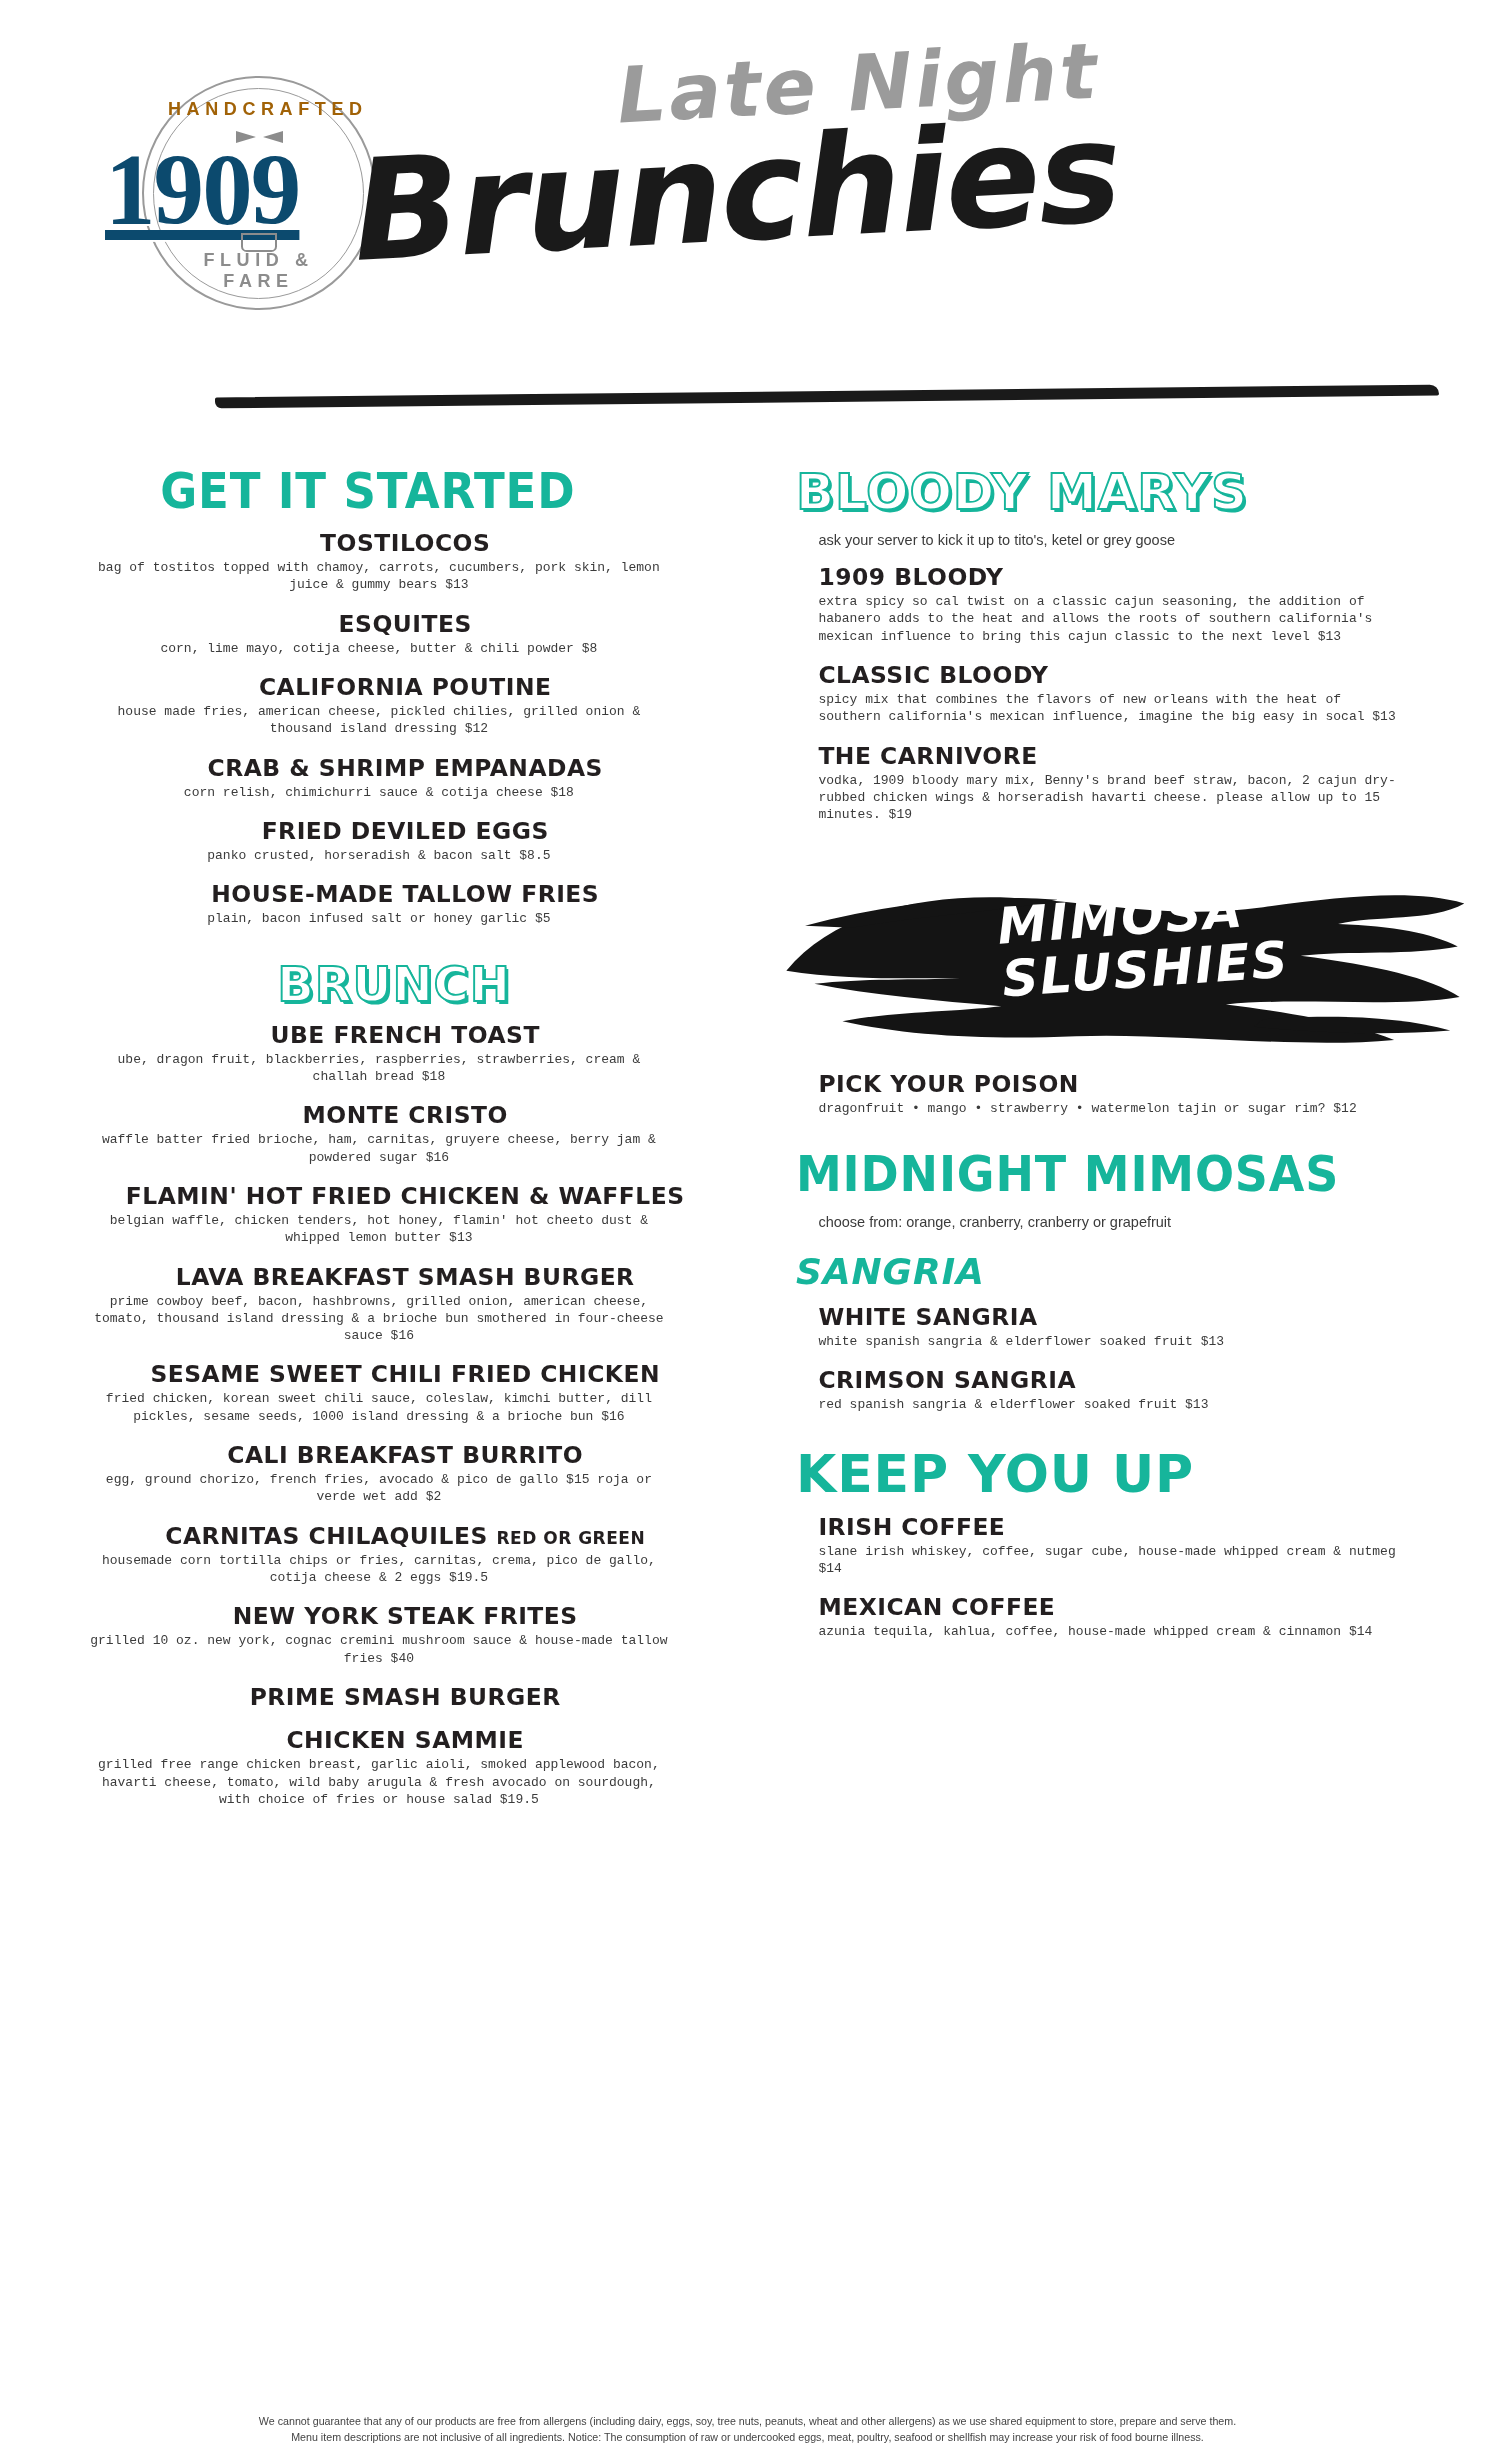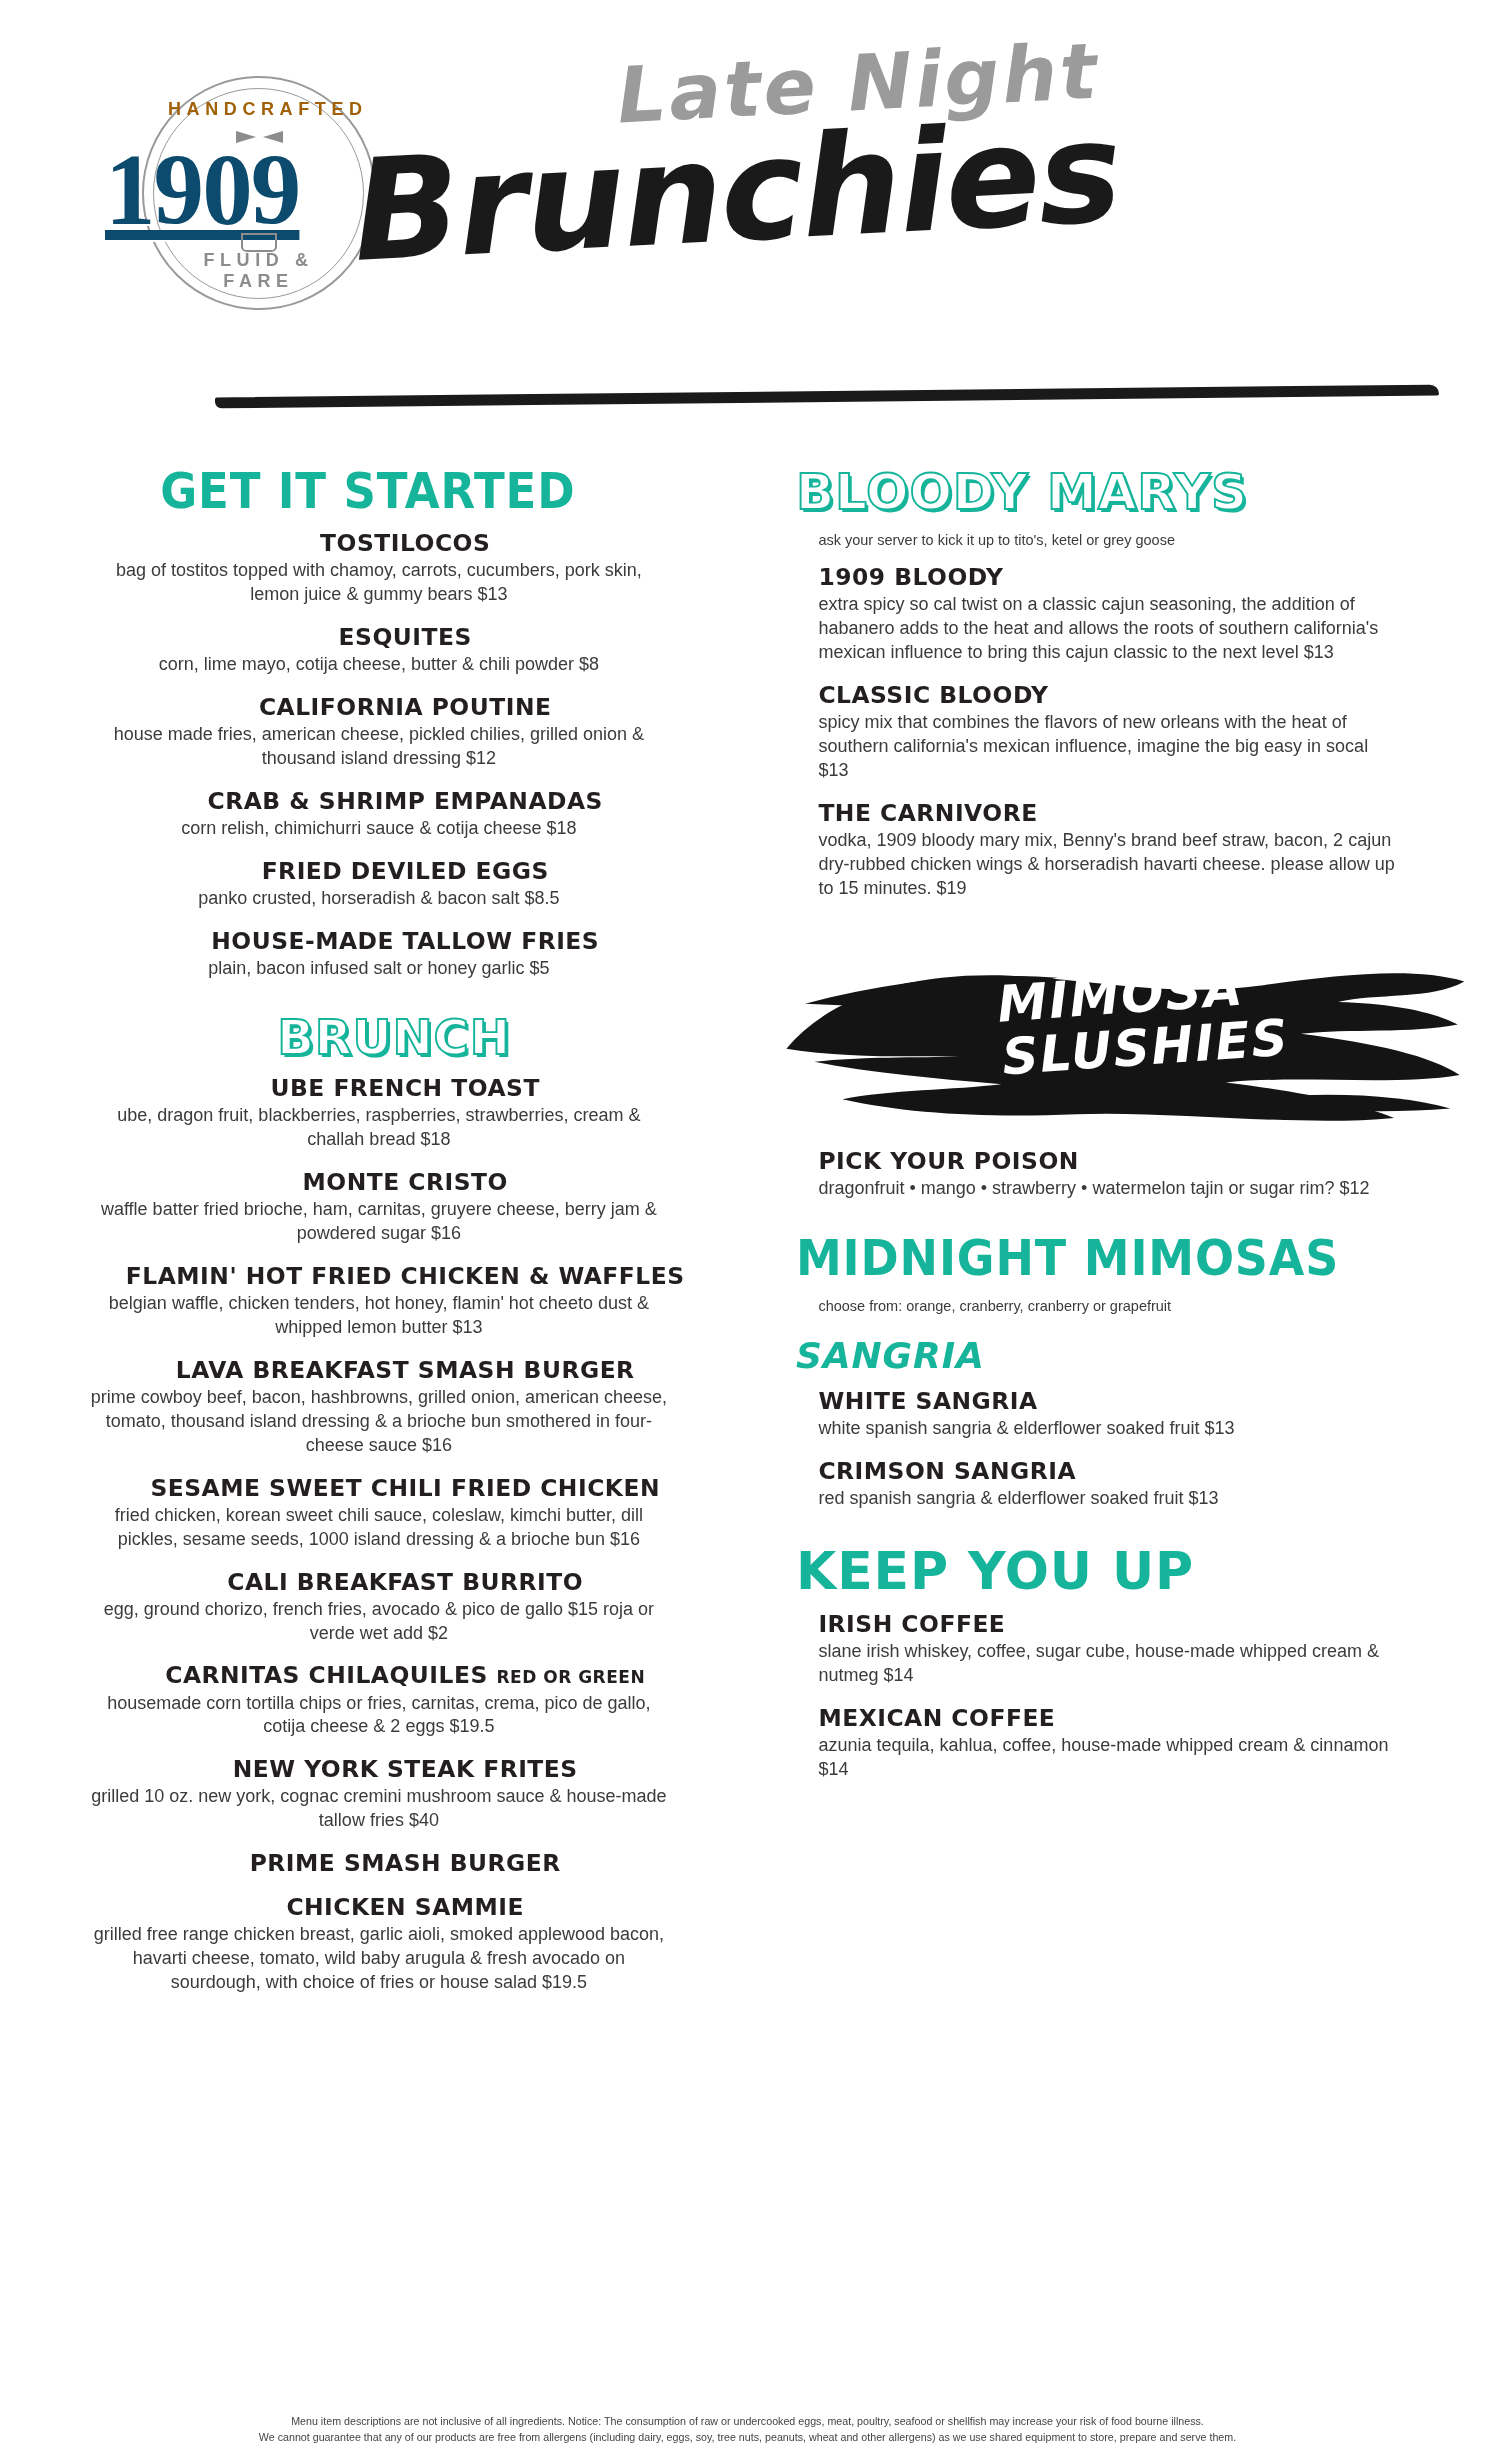--- a/index.html
+++ b/index.html
@@ -188,22 +188,22 @@
     letter-spacing: 0.5px;
     color: #231f20;
     line-height: 1.08;
     text-transform: uppercase;
   }
   .item-name .sub {
     font-size: 17px;
     letter-spacing: 0.5px;
   }
   .item-desc {
-    font-family: Liberation Sans, sans-serif;
-    font-size: 18px;
+    font-family: Liberation Mono, monospace;
+    font-size: 13px;
     line-height: 1.33;
     color: #3b3b3b;
     margin-top: 2.8px;
     max-width: 579px;
   }
   .note {
     font-family: "Liberation Sans", sans-serif;
     font-size: 14.5px;
     color: #3b3b3b;
     margin: 0 0 17px 22.4px;
@@ -411,16 +411,16 @@
       </div>
       <div class="item">
         <div class="item-name">MEXICAN COFFEE</div>
         <div class="item-desc">azunia tequila, kahlua, coffee, house-made whipped cream &amp; cinnamon  $14</div>
       </div>
     </div>
   </div>
 </div>
 
 <div class="footer">
+  <div>We cannot guarantee that any of our products are free from allergens (including dairy, eggs, soy, tree nuts, peanuts, wheat and other allergens) as we use shared equipment to store, prepare and serve them.</div>
   <div>Menu item descriptions are not inclusive of all ingredients.    Notice: The consumption of raw or undercooked eggs, meat, poultry, seafood or shellfish may increase your risk of food bourne illness.</div>
-  <div>We cannot guarantee that any of our products are free from allergens (including dairy, eggs, soy, tree nuts, peanuts, wheat and other allergens) as we use shared equipment to store, prepare and serve them.</div>
 </div>
 
 
 </body></html>

